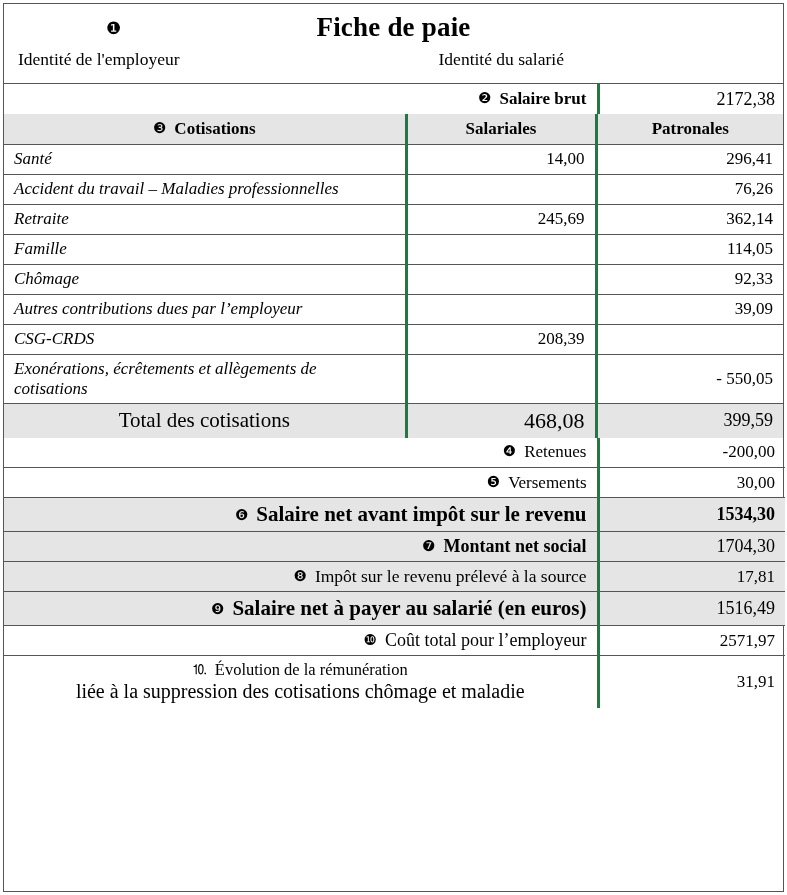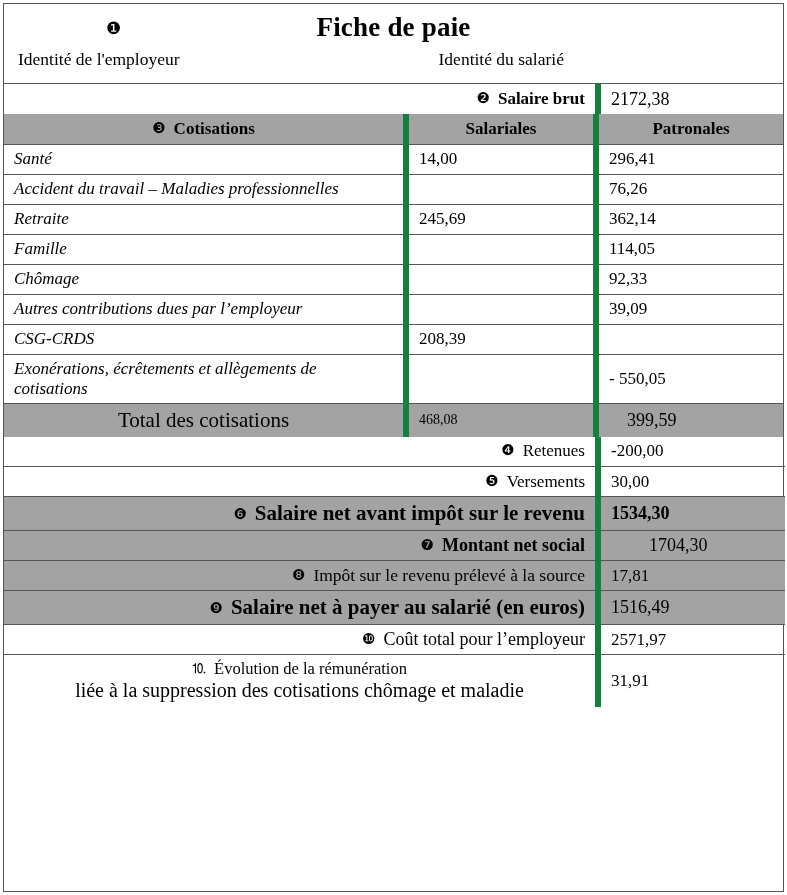--- a/index.html
+++ b/index.html
@@ -64,39 +64,39 @@
     margin-bottom: 2px;
   }
   
   table.pay {
     border-collapse: collapse;
     width: 100%;
     table-layout: fixed;
   }
   table.pay td {
     border-top: 1px solid #555555;
-    border-right: 6px solid #15803d;
+    border-right: 3px solid #15803d;
     padding: 4px 10px;
     font-size: 17px;
     vertical-align: middle;
     height: 30px;
     box-sizing: border-box;
   }
   table.pay tr td:last-child { border-right: none; }
   table.pay tr:first-child td { border-top: none; }
 
   .col-label { width: 402px; }
   .col-sal   { width: 190px; }
   .col-pat   { width: 187px; }
 
-  .num { font-variant-numeric: tabular-nums; }
+  .num { text-align: right; font-variant-numeric: tabular-nums; }
   .ctr { text-align: center; }
   .rgt { text-align: right; }
 
-  .gray { background: #a3a3a3; }
+  .gray { background: #e5e5e5; }
   .bold { font-weight: bold; font-family: Liberation Serif, serif; }
   .ital { font-style: italic; }
 
   .big { font-size: 21px; font-weight: bold; }
   .mid { font-size: 19px; font-weight: bold; }
 
   .badge {
     font-family: "DejaVu Sans", sans-serif;
     font-size: 15px;
     font-weight: normal;
@@ -195,21 +195,21 @@
         <td class="col-pat num"></td>
       </tr>
       <tr class="rowsmall">
         <td class="col-label ital">Exonérations, écrêtements et allègements de cotisations</td>
         <td class="col-sal num"></td>
         <td class="col-pat num" style="font-size:17px;">- 550,05</td>
       </tr>
 
       <tr class="gray">
         <td class="col-label ctr" style="font-size:21px;">Total des cotisations</td>
-        <td class="col-sal num" style="font-size:14px;">468,08</td>
+        <td class="col-sal num" style="font-size:22px;">468,08</td>
         <td class="col-pat num" style="font-size:18px;padding-left:28px;">399,59</td>
       </tr>
     </tbody>
       </table>
 
     <table class="pay">
       <tbody>
           <tr>
         <td class="rgt" style="width:594px;">
           <span class="badge">❹</span><span>Retenues</span>

